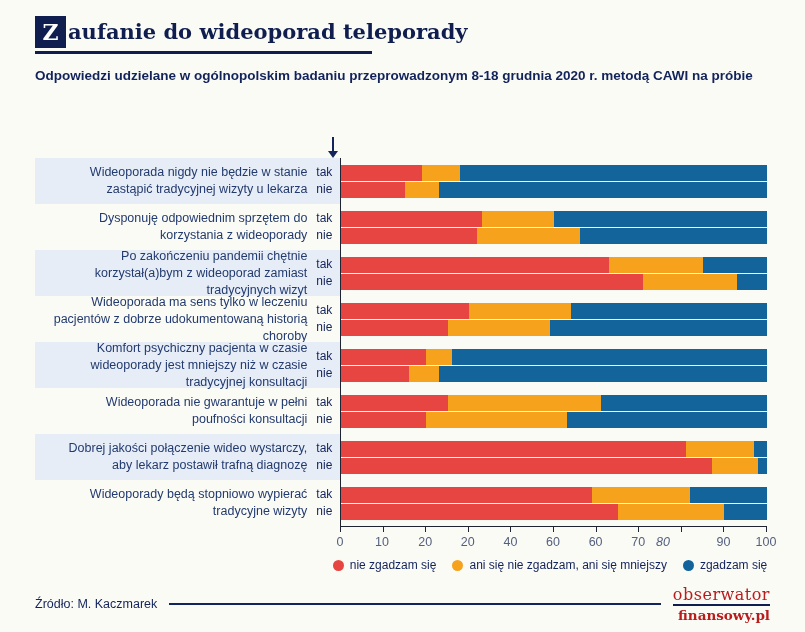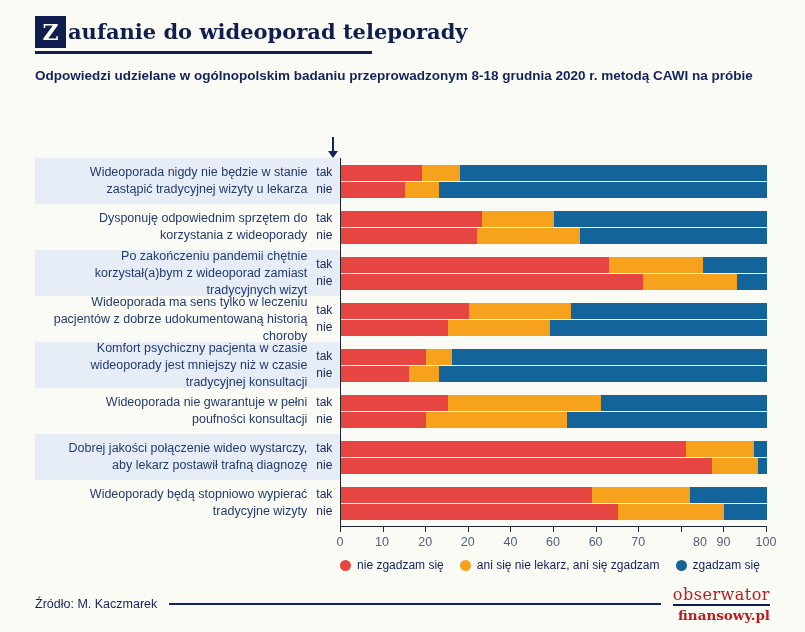--- a/index.html
+++ b/index.html
@@ -268,35 +268,35 @@
       <div class="tick-label" style="left: 127.8px;">20</div>
       <div class="tick" style="left: 170.4px;"></div>
       <div class="tick-label" style="left: 170.4px;">40</div>
       <div class="tick" style="left: 213px;"></div>
       <div class="tick-label" style="left: 213px;">60</div>
       <div class="tick" style="left: 255.6px;"></div>
       <div class="tick-label" style="left: 255.6px;">60</div>
       <div class="tick" style="left: 298.2px;"></div>
       <div class="tick-label" style="left: 298.2px;">70</div>
       <div class="tick" style="left: 340.8px;"></div>
-      <div class="tick-label" style="left: 360px;">80</div>
+      <div class="tick-label" style="left: 323px; font-style: italic;">80</div>
       <div class="tick" style="left: 383.4px;"></div>
       <div class="tick-label" style="left: 383.4px;">90</div>
       <div class="tick" style="left: 426px;"></div>
       <div class="tick-label" style="left: 426px;">100</div>
     </div>
 
   <div class="legend">
       <div class="legend-item">
         <span class="dot" style="background: rgb(230, 69, 65);"></span>
         <span class="legend-label">nie zgadzam się</span>
       </div>
       <div class="legend-item">
         <span class="dot" style="background: rgb(246, 162, 29);"></span>
-        <span class="legend-label">ani się nie lekarz, ani się zgadzam</span>
+        <span class="legend-label">ani się nie zgadzam, ani się mniejszy</span>
       </div>
       <div class="legend-item">
         <span class="dot" style="background: rgb(20, 100, 156);"></span>
         <span class="legend-label">zgadzam się</span>
       </div>
     </div>
 
   <div class="footer">
     <span class="source">Źródło: M. Kaczmarek</span>
     <div class="footer-line"></div>

